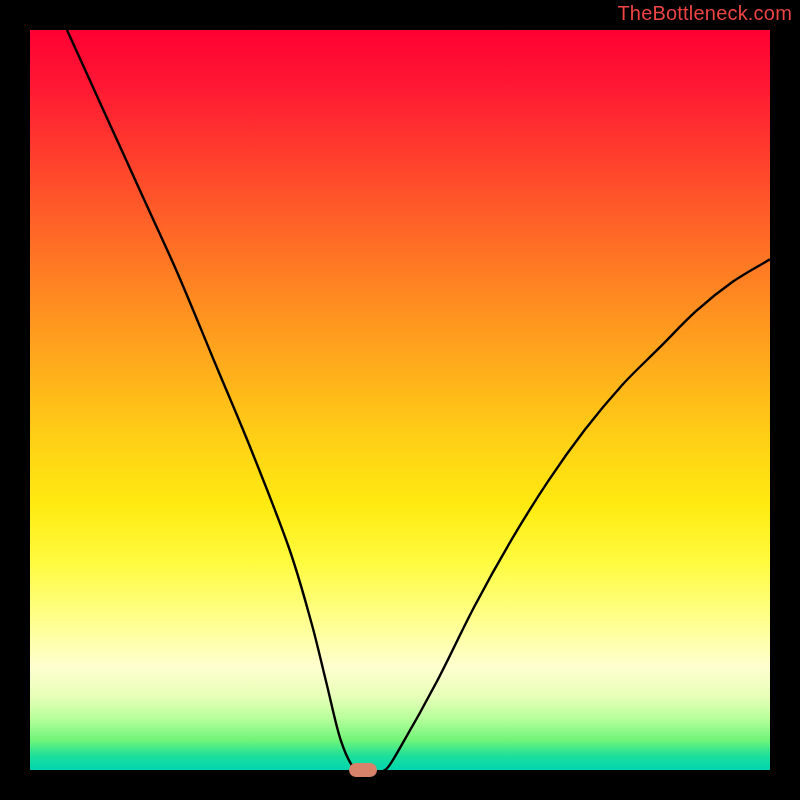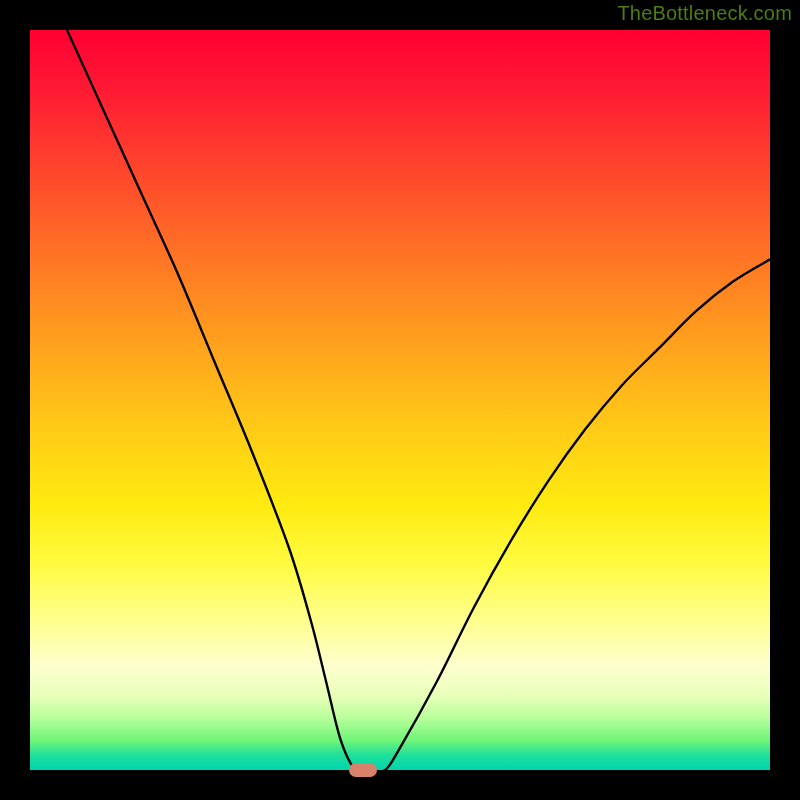--- a/index.html
+++ b/index.html
@@ -56,21 +56,21 @@
     width: 28px;
     height: 14px;
     border-radius: 7px;
     background: #d8816b;
     transform: translate(-50%, -50%);
   }
   .watermark {
     position: absolute;
     top: 2px;
     right: 8px;
-    color: #4d7c0f;
+    color: #ef4444;
     font-size: 20px;
     font-weight: 500;
     letter-spacing: 0.2px;
     user-select: none;
   }
 </style>
 </head>
 <body>
 
 <div class="stage">

